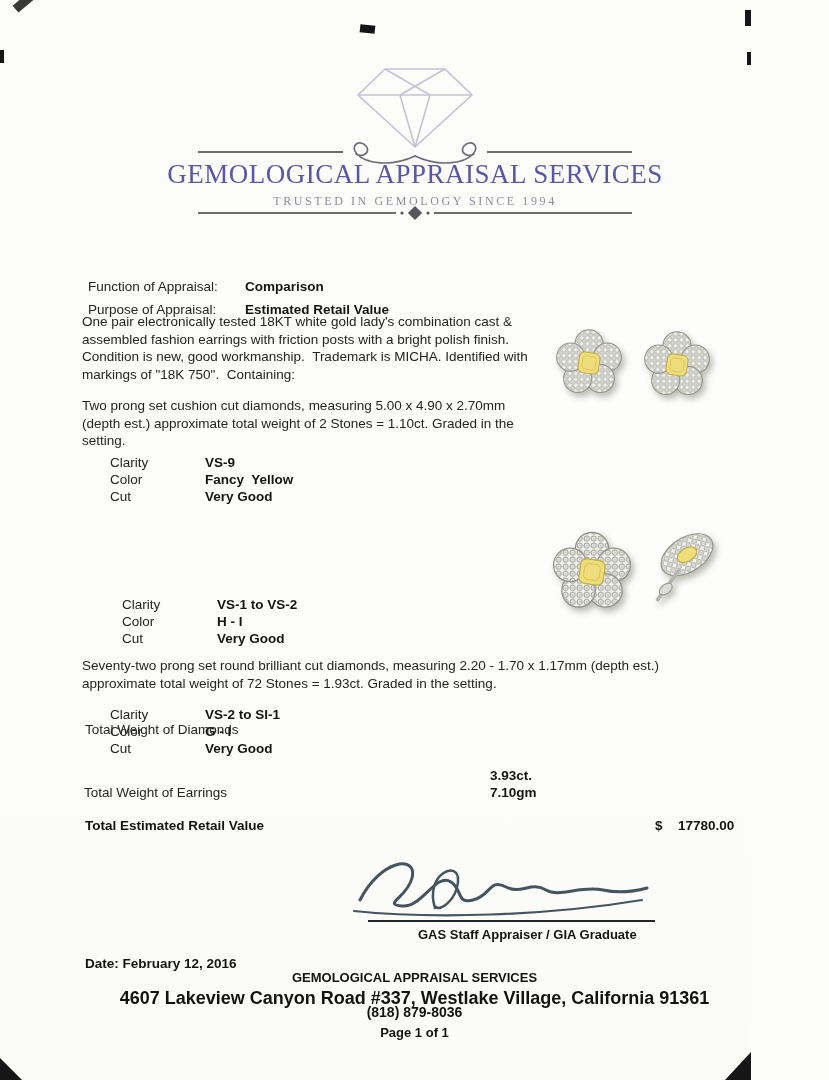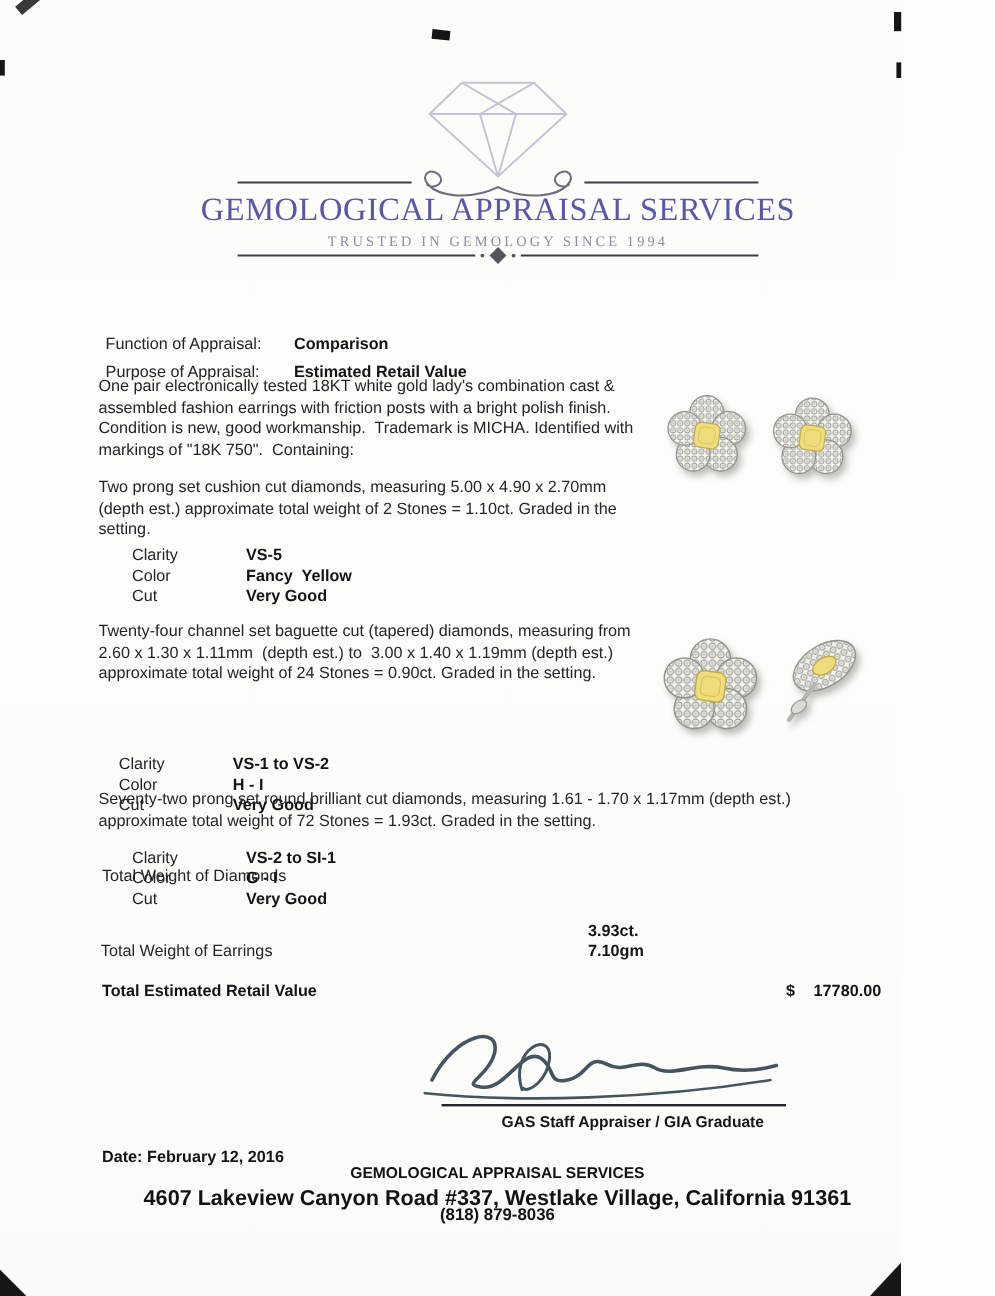--- a/index.html
+++ b/index.html
@@ -127,41 +127,40 @@
 
   <div class="photo" style="left:542px; top:326px; width:185px; height:76px;">
     <svg width="185" height="76" viewBox="0 0 185 76">
       <use href="#flower" x="10" y="0" width="74" height="74"></use>
       <use href="#flower" x="98" y="2" width="74" height="74"></use>
     </svg>
   </div>
 
   <div class="t" style="left:82px; top:397px; width:452px;">Two prong set cushion cut diamonds, measuring 5.00 x 4.90 x 2.70mm (depth est.) approximate total weight of 2 Stones = 1.10ct. Graded in the setting.</div>
   <div class="grades" style="left:110px; top:454px;">
-    <div><span class="glabel">Clarity</span><span class="gval">VS-5</span></div>
+    <div><span class="glabel">Clarity</span><span class="gval">VS-9</span></div>
     <div><span class="glabel">Color</span><span class="gval">Fancy  Yellow</span></div>
     <div><span class="glabel">Cut</span><span class="gval">Very Good</span></div>
   </div>
 
-  <div class="t" style="left:82px; top:517px; width:458px;">Twenty-four channel set baguette cut (tapered) diamonds, measuring from  2.60 x 1.30 x 1.11mm  (depth est.) to  3.00 x 1.40 x 1.19mm (depth est.) approximate total weight of 24 Stones = 0.90ct. Graded in the setting.</div>
 
   <div class="photo" style="left:540px; top:518px; width:195px; height:104px;">
     <svg width="195" height="104" viewBox="0 0 195 104">
       <use href="#flower" x="8" y="10" width="88" height="88"></use>
       <use href="#flower-side" x="98" y="0" width="98" height="98"></use>
     </svg>
   </div>
 
-  <div class="grades" style="left:99px; top:596px;margin-top:32px;">
+  <div class="grades" style="left:122px; top:596px;">
     <div><span class="glabel">Clarity</span><span class="gval">VS-1 to VS-2</span></div>
     <div><span class="glabel">Color</span><span class="gval">H - I</span></div>
     <div><span class="glabel">Cut</span><span class="gval">Very Good</span></div>
   </div>
 
-  <div class="t" style="left:82px; top:657px; width:625px;">Seventy-two prong set round brilliant cut diamonds, measuring 1.61 - 1.70 x 1.17mm (depth est.) approximate total weight of 72 Stones = 1.93ct. Graded in the setting.</div>
+  <div class="t" style="left:82px; top:657px; width:625px;">Seventy-two prong set round brilliant cut diamonds, measuring 2.20 - 1.70 x 1.17mm (depth est.) approximate total weight of 72 Stones = 1.93ct. Graded in the setting.</div>
   <div class="grades" style="left:110px; top:706px;">
     <div><span class="glabel">Clarity</span><span class="gval">VS-2 to SI-1</span></div>
     <div><span class="glabel">Color</span><span class="gval">G - I</span></div>
     <div><span class="glabel">Cut</span><span class="gval">Very Good</span></div>
   </div>
 
   <div class="t" style="left:85px; top:721px;">Total Weight of Diamonds</div>
   <div class="t b" style="left:490px; top:767px;">3.93ct.</div>
   <div class="t" style="left:84px; top:784px;">Total Weight of Earrings</div>
   <div class="t b" style="left:490px; top:784px;">7.10gm</div>
@@ -178,14 +177,15 @@
     </g>
   </svg>
   <div class="sig-line"></div>
 
   <div class="t b" style="left:85px; top:923px;margin-top:32px;">Date: February 12, 2016</div>
   <div class="t b" style="left:418px; top:926px; font-size:13px;">GAS Staff Appraiser / GIA Graduate</div>
 
   <div class="footer" style="top:970px; font-size:13px;">GEMOLOGICAL APPRAISAL SERVICES</div>
   <div class="footer" style="top:988px; font-size:18px;">4607 Lakeview Canyon Road #337, Westlake Village, California 91361</div>
   <div class="footer" style="top:1004px; font-size:14px;">(818) 879-8036</div>
+  <div class="footer" style="top:1025px; font-size:13px;">Page 1 of 1</div>
 
 </div>
 
 </body></html>

